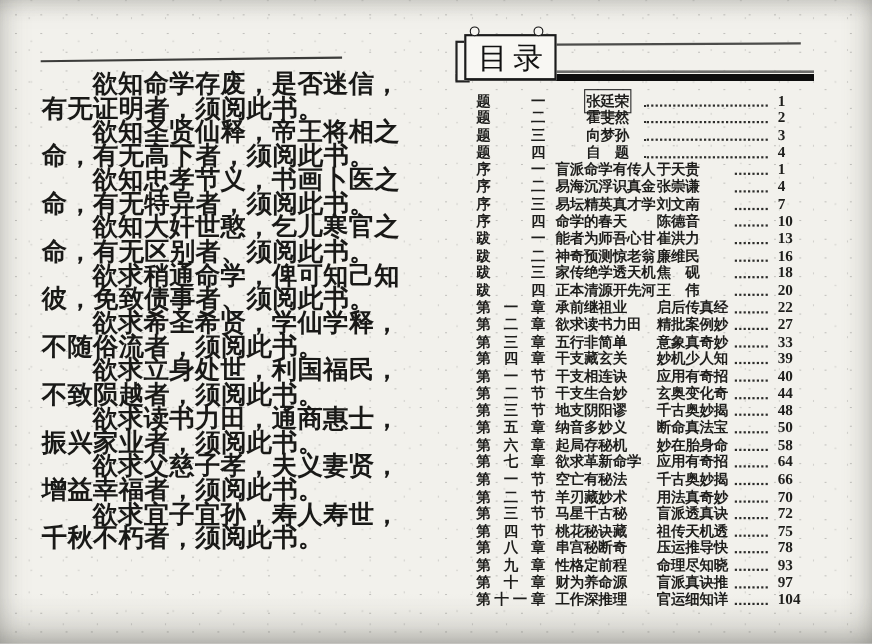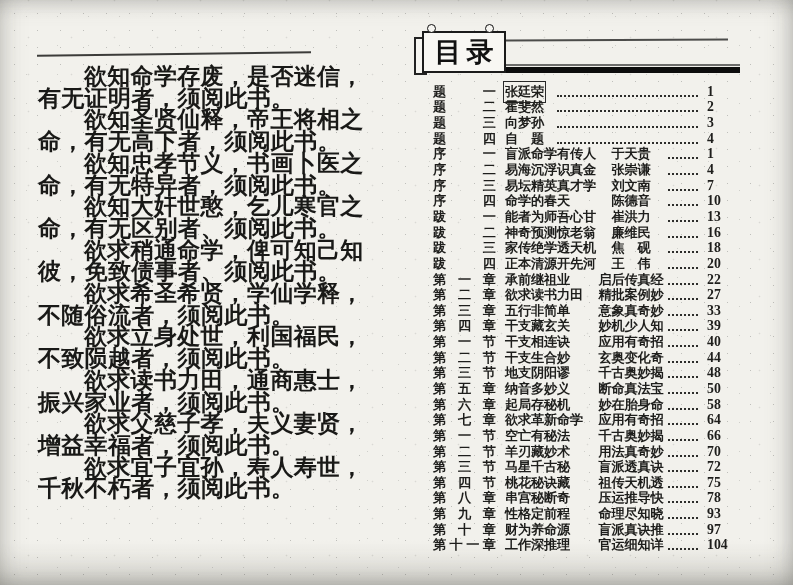--- a/index.html
+++ b/index.html
@@ -43,22 +43,22 @@
   
   .page-right{position:absolute;left:400px;top:0;width:393px;height:585px;}
 
   .banner-tab{
     position:absolute;left:14px;top:37px;width:9px;height:34px;
     border:2px solid #222;background:#f6f5f1;z-index:2;
   }
   .banner-box{
     position:absolute;left:22px;top:31px;width:80px;height:38px;z-index:3;
     background:#f8f7f3;border:2.5px solid #1b1b1b;
-    display:flex;align-items:center;justify-content:center;
-    font-size:27px;font-weight:bold;color:#111;letter-spacing:5px;
+    display:flex;align-items:flex-end;justify-content:center;
+    font-size:27px;font-weight:normal;color:#111;letter-spacing:5px;
     text-indent:5px;
   }
   .pin{
     position:absolute;width:7px;height:7px;border:1.8px solid #111;
     border-radius:50%;background:#f6f5f1;z-index:4;
   }
   .pin-l{left:27px;top:24px}
   .pin-r{left:85px;top:24px}
   .banner-line{
     position:absolute;left:104px;top:39px;width:224px;height:2.2px;
@@ -69,23 +69,23 @@
     background:linear-gradient(180deg,#6d6d6b 0 2px,transparent 2px 3.5px,#0d0d0d 3.5px 9.5px,transparent 9.5px);
   }
 
   .toc{position:absolute;left:33px;top:84px;right:50px;}
   .row{
     display:flex;align-items:center;height:15.65px;
     font-size:13.2px;font-weight:600;color:#1e1e1c;white-space:nowrap;
   }
   .lbl{width:63px;display:flex;justify-content:space-between;margin-right:9px;flex:none;}
   .t1{width:92px;flex:none;letter-spacing:-.2px;}
-  .t1.nofix{width:auto;margin-right:10px;}
+  .t1.nofix{width:auto;margin-right:10px;margin-left:28px;}
   .boxed{outline:1.5px solid #2a2a2a;outline-offset:1.5px;}
-  .t2{width:68px;flex:none;letter-spacing:-.2px;text-align:center;}
+  .t2{width:68px;flex:none;letter-spacing:-.2px;}
   .dots{flex:1;height:8px;border-bottom:2.4px dotted #2d2d2b;margin:0 7px 0 3px;}
   .pg{width:36px;flex:none;padding-left:2px;font-size:13.8px;}
 </style>
 </head>
 <body>
 
 <div class="scan">
 
   <div class="page-left">
     <div class="top-rule"></div>

